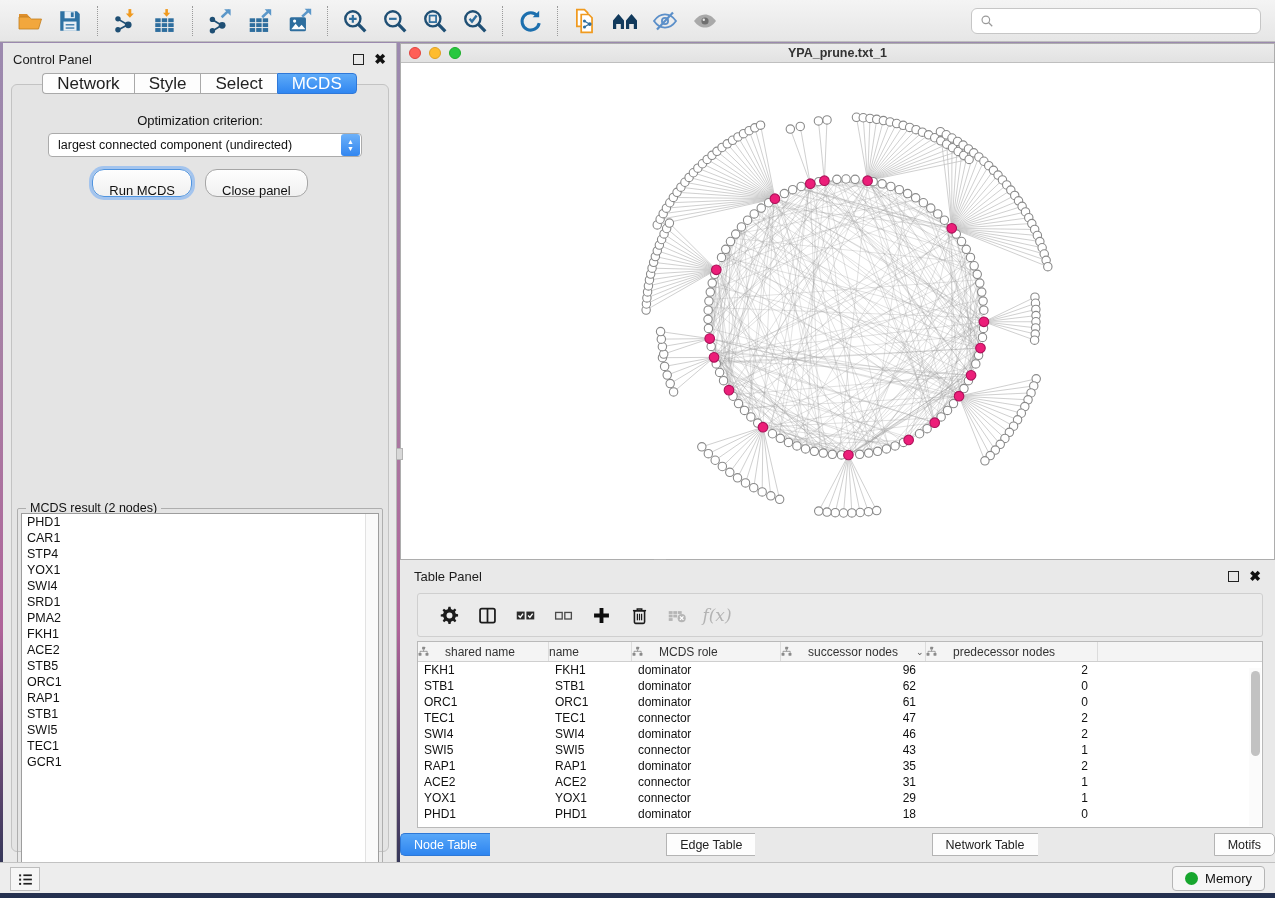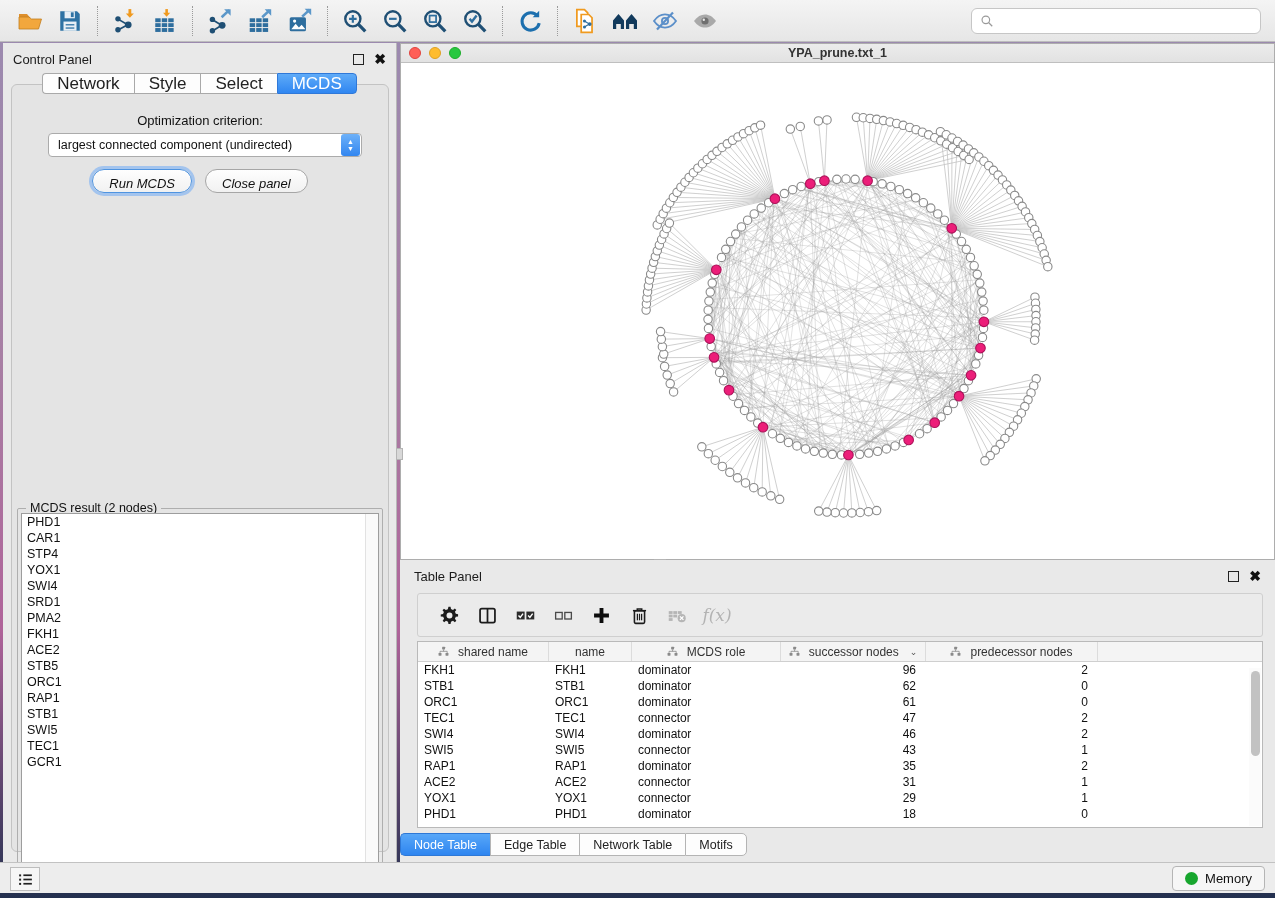--- a/index.html
+++ b/index.html
@@ -45,22 +45,22 @@
     font-size:13px; color:#111; }
   .opt-select { position:absolute; left:36px; top:48px; width:314px; height:24px;
     background:#fff; border:1px solid #ababab; border-radius:4px;
     display:flex; align-items:center; font-size:12.5px; color:#111; }
   .opt-select-text { flex:1; padding-left:9px; white-space:nowrap; }
   .opt-stepper { width:19px; height:22px; margin-right:1px; border-radius:3px;
     background:linear-gradient(#6db1f9,#3286f0); display:flex; flex-direction:column;
     align-items:center; justify-content:center; gap:1px; }
   .opt-stepper span { color:#fff; font-size:7px; line-height:6px; }
   .cp-buttons { position:absolute; left:0; top:84px; width:100%; display:flex; justify-content:center; gap:13px; }
-  .cp-btn { height:24px; padding:6px 16px; font-size:13px; color:#111;
-    background:linear-gradient(#fefefe,#f1f1f1); border:1px solid #a6a6a6; border-radius:12px;font-style:italic; }
+  .cp-btn { height:24px; padding:13px 16px; font-size:13px; color:#111;
+    background:linear-gradient(#fefefe,#f1f1f1); border:1px solid #a6a6a6; border-radius:12px; }
   .cp-btn.focused { border-color:#4f94e0; box-shadow:0 0 0 3px rgba(110,170,245,.55); }
 
   .mcds-fieldset { position:absolute; left:5px; top:423px; width:366px; height:375px;
     border:1px solid #aeaeae; border-radius:2px; }
   .mcds-legend { position:absolute; left:8px; top:-8px; background:#e4e4e4;
     padding:0 4px; font-size:12.5px; color:#111; }
   .mcds-list { position:absolute; left:3px; top:4px; right:3px; bottom:3px;
     background:#fff; border:1px solid #9d9d9d; overflow:hidden; }
   .mcds-item { font-size:12.5px; color:#111; line-height:16px; padding-left:5px; }
   .mcds-scroll { position:absolute; right:0; top:0; bottom:0; width:13px;
@@ -97,34 +97,34 @@
     background:#ebebeb; border:1px solid #cfcfcf; border-radius:3px;
     display:flex; align-items:center; padding-left:12px; }
   .tp-tool { width:38px; height:32px; display:flex; align-items:center; justify-content:center; }
   .tp-tool svg { width:21px; height:21px; }
   .fx-label { font-size:17px; color:#b3b3b3; font-style:italic;
     font-family:"DejaVu Serif", serif; margin-left:4px; }
 
   .tp-table { position:absolute; left:17px; top:81px; width:846px; height:187px;
     background:#fff; border:1px solid #b9b9b9; overflow:hidden; }
   .tp-head { display:flex; height:20px; background:#f4f4f4; border-bottom:1px solid #cfcfcf; }
-  .tp-hcell { display:flex; align-items:center; justify-content:center; gap:9px;
+  .tp-hcell { display:flex; align-items:center; justify-content:flex-start; gap:16px;
     font-size:12px; color:#333; border-right:1px solid #dcdcdc; position:relative; }
   .tp-hcell:last-child { border-right:none; }
   .tp-hcell svg.tree { width:11px; height:11px; }
   .tp-hcell .chev { font-size:9px; color:#555; margin-left:2px; }
   .tp-row { display:flex; height:16px; }
   .tp-cell { font-size:12px; color:#111; line-height:16px; white-space:nowrap; overflow:hidden; }
   .tp-cell.left { text-align:left; padding-left:6px; }
   .tp-cell.right { text-align:right; padding-right:10px; }
   .tp-vscroll { position:absolute; right:1px; top:26px; width:12px; bottom:1px; background:#fbfbfb; }
   .tp-thumb { position:absolute; left:1.5px; top:3px; width:9px; height:85px;
     background:#c2c2c2; border-radius:5px; }
 
-  .tp-tabs { position:absolute; left:0; bottom:6px; width:100%; display:flex; justify-content:flex-start; }
+  .tp-tabs { position:absolute; left:0; bottom:6px; width:100%; display:flex; justify-content:space-between; }
   .tp-tab { height:23px; padding:0 13px; font-size:12.5px; color:#222;
     background:#fdfdfd; border:1px solid #b4b4b4; border-right:none;
     display:flex; align-items:center; }
   .tp-tab:first-child { border-radius:5px 0 0 5px; }
   .tp-tab:last-child { border-right:1px solid #b4b4b4; border-radius:0 5px 5px 0; }
   .tp-tab.active { background:linear-gradient(#58a7f8,#2e85f0); color:#fff; border-color:#2e78d6; }
 
   
   .status-bar { position:absolute; left:0; top:862px; width:1275px; height:31px;
     background:#ededed; border-top:1px solid #c2c2c2; }

